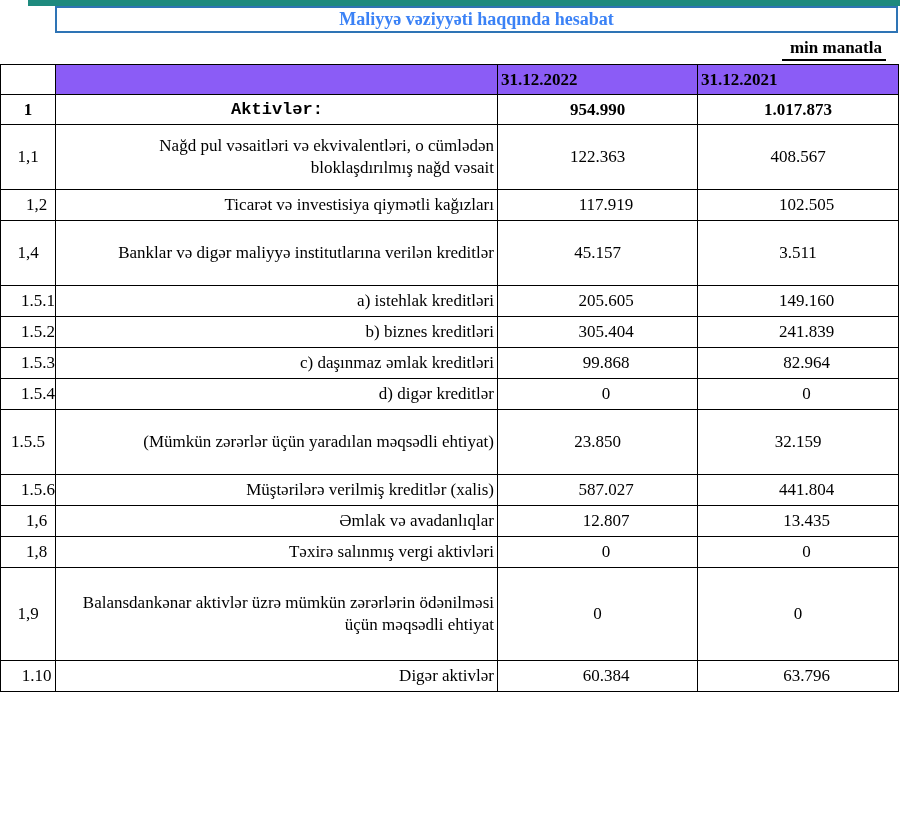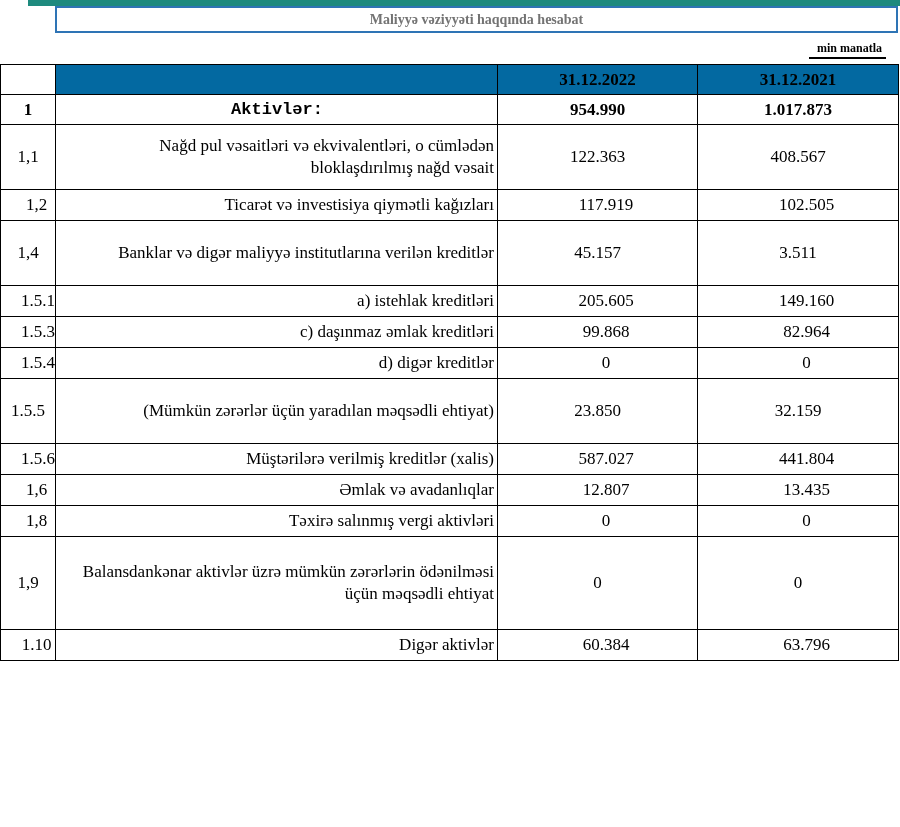--- a/index.html
+++ b/index.html
@@ -17,33 +17,33 @@
     height: 6px;
     background: #1e8a7e;
   }
   .title-box {
     margin-left: 55px;
     margin-right: 2px;
     height: 27px;
     border: 2px solid #2e74b5;
     text-align: center;
     font-weight: bold;
-    font-size: 14px;
-    color: #737373;
+    font-size: 18px;
+    color: #3b82f6;
     line-height: 23px;
   }
   .unit-row {
     height: 31px;
     text-align: right;
     padding-top: 5px;
   }
   .unit {
     display: inline-block;
     font-weight: bold;
-    font-size: 12px;
+    font-size: 17px;
     padding: 0 4px 1px 8px;
     margin-right: 14px;
     border-bottom: 2px solid #000;
   }
   table.grid {
     border-collapse: collapse;
     width: 898px;
     table-layout: fixed;
   }
   col.c-num   { width: 55px; }
@@ -55,23 +55,23 @@
     font-size: 17px;
     vertical-align: middle;
     line-height: 1.28;
     padding: 1px 3px;
   }
   .num   { text-align: center; }
   .label { text-align: right; padding-left: 4px; }
   .val   { text-align: center; }
   thead td { height: 30px; }
   .green {
-    background: #0369a1;
+    background: #8b5cf6;
     font-weight: bold;
-    text-align: center;
+    text-align: left;
   }
   tr.total-row td { font-weight: bold; height: 30px; }
   tr.total-row .label { text-align: center; font-family: Liberation Mono, monospace; }
   tr.r-std  td { height: 31px; padding-left: 20px; }
   tr.r-tall td { height: 65px; }
   tr.r-xtall td { height: 93px; }
 </style>
 </head>
 <body>
 
@@ -125,20 +125,26 @@
         <td class="val">45.157</td>
         <td class="val">3.511</td>
       </tr>
       <tr class="r-std">
         <td class="num">1.5.1</td>
         <td class="label">a) istehlak kreditləri</td>
         <td class="val">205.605</td>
         <td class="val">149.160</td>
       </tr>
       <tr class="r-std">
+        <td class="num">1.5.2</td>
+        <td class="label">b) biznes kreditləri</td>
+        <td class="val">305.404</td>
+        <td class="val">241.839</td>
+      </tr>
+      <tr class="r-std">
         <td class="num">1.5.3</td>
         <td class="label">c) daşınmaz əmlak kreditləri</td>
         <td class="val">99.868</td>
         <td class="val">82.964</td>
       </tr>
       <tr class="r-std">
         <td class="num">1.5.4</td>
         <td class="label">d) digər kreditlər</td>
         <td class="val">0</td>
         <td class="val">0</td>

